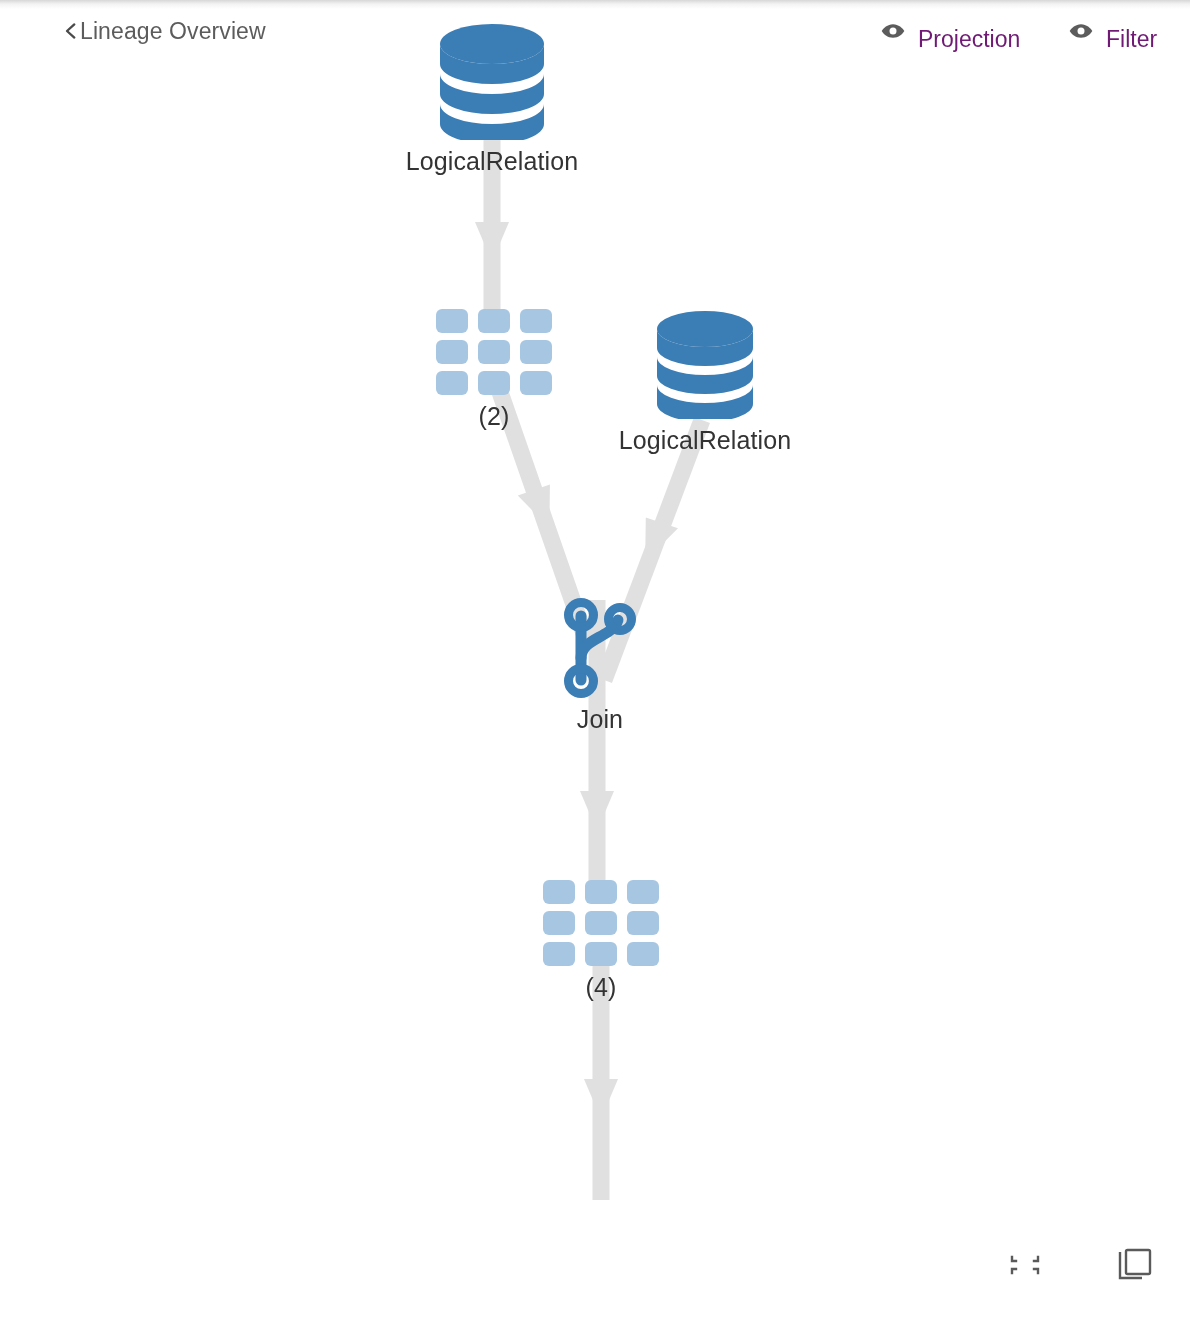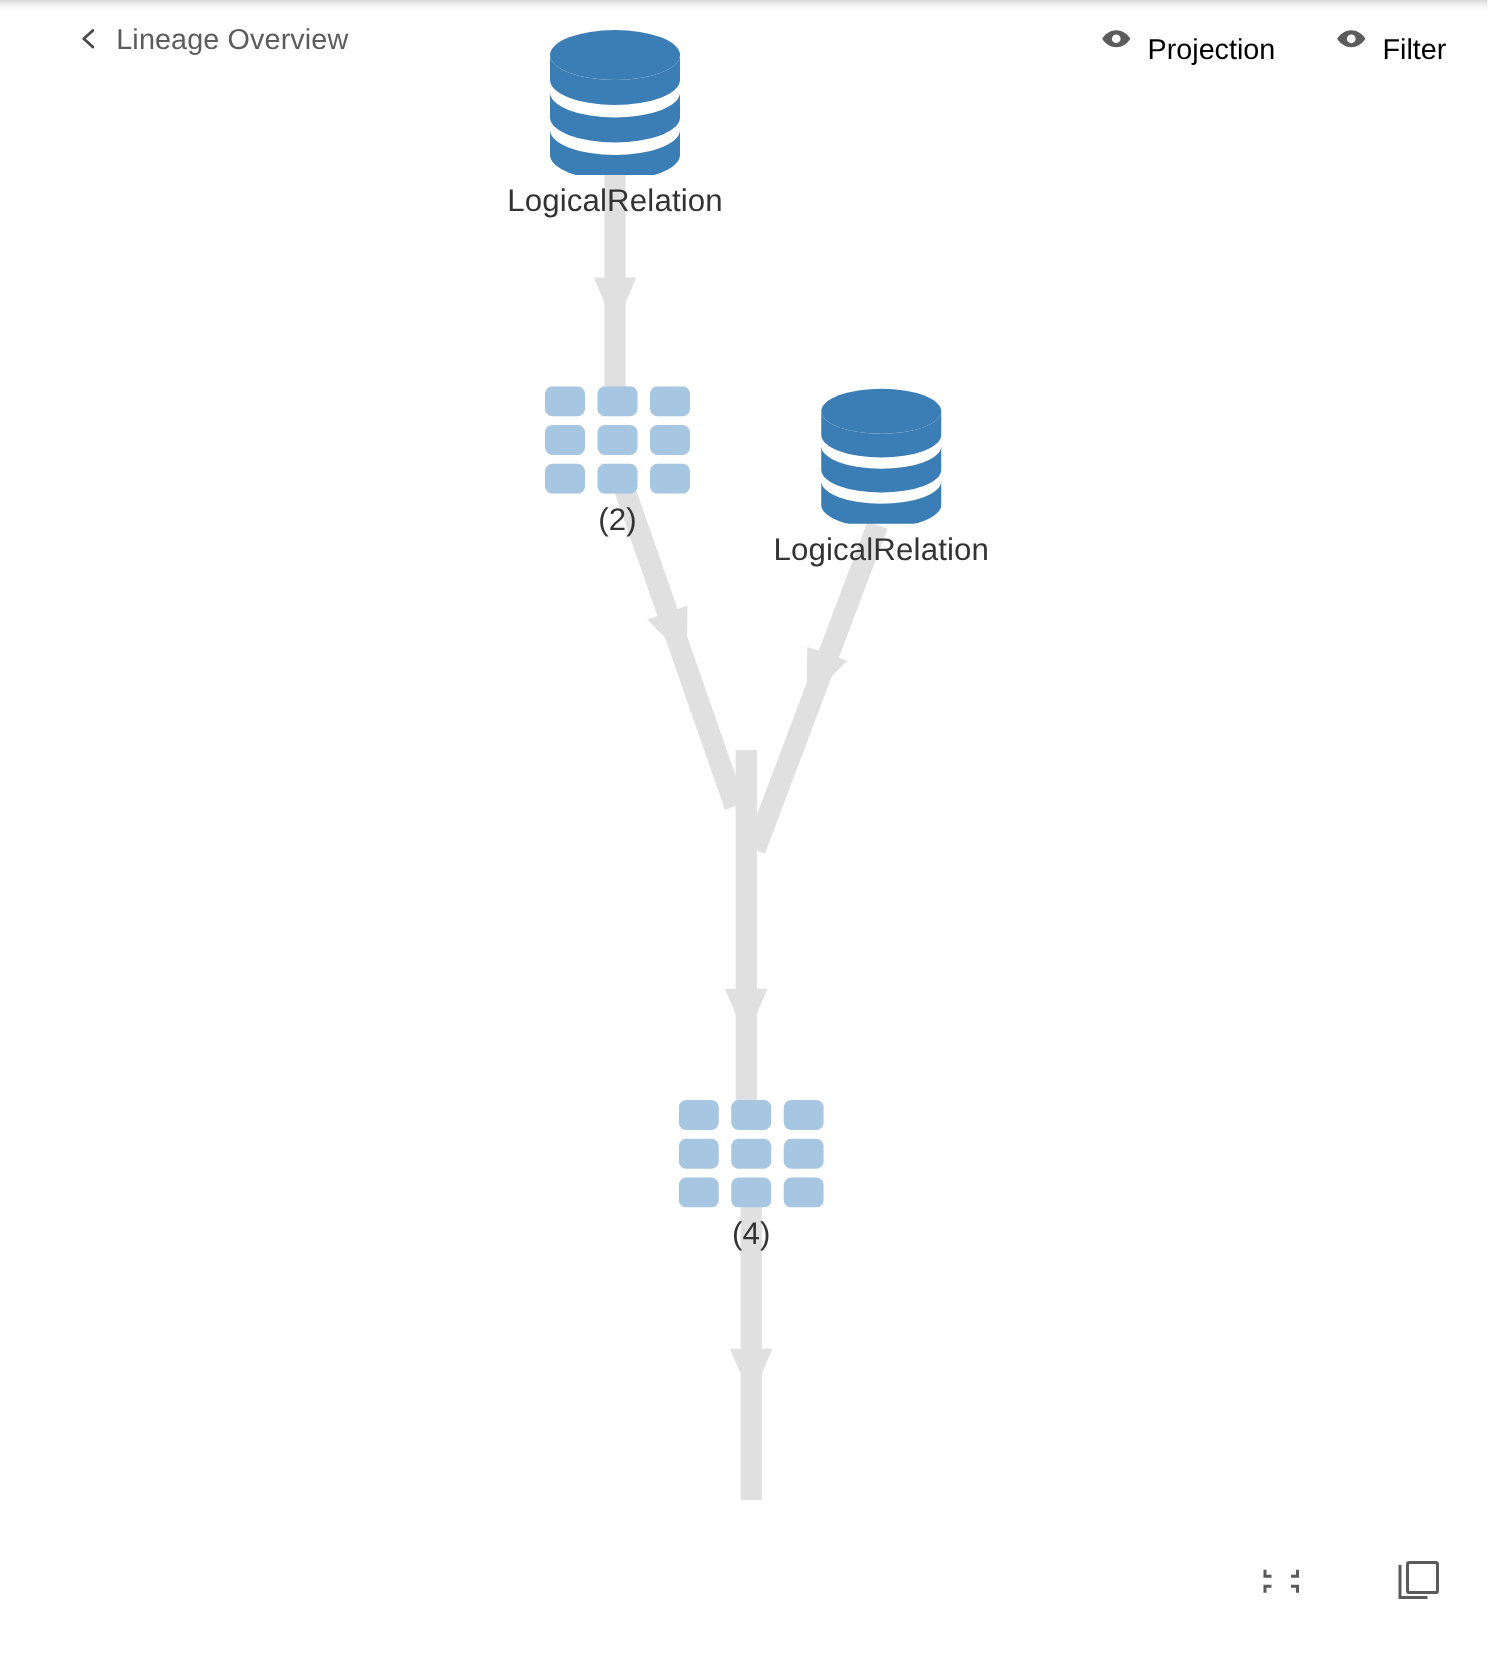--- a/index.html
+++ b/index.html
@@ -36,21 +36,20 @@
     height: 62px;
     z-index: 30;
   }
   #back-button {
     position: absolute;
     left: 62px;
     top: 11px;
     height: 40px;
     display: flex;
     align-items: center;
-    gap: 13px;
     cursor: pointer;
   }
   #back-button .chev {
     width: 18px; height: 18px;
     display: block;
   }
   #back-title {
     font-size: 23px;
     color: #5c5c5c;
     letter-spacing: 0.1px;
@@ -63,21 +62,21 @@
     align-items: center;
     gap: 12px;
     cursor: pointer;
     height: 40px;
   }
   #toggle-projection { left: 880px; }
   #toggle-filter     { left: 1068px; align-items: center; }
   .toggle-group .eye { display: block; width: 26px; height: 26px; }
   .toggle-label {
     font-size: 23px;
-    color: #000000;
+    color: #701a75;
     white-space: nowrap;
     margin-top: 16px;
   }
 
   
   #graph {
     position: absolute;
     top: 0; left: 0;
     width: 1190px;
     height: 1324px;
@@ -234,20 +233,35 @@
       <svg width="100" height="110" viewBox="0 0 100 110">
         <ellipse cx="50" cy="20" rx="48" ry="18" fill="#3b7db5"></ellipse>
         <path d="M2 20 v19 a48 18 0 0 0 96 0 v-19 a48 18 0 0 1 -96 0 z" fill="#3b7db5"></path>
         <path d="M2 48 v19 a48 18 0 0 0 96 0 v-19 a48 18 0 0 1 -96 0 z" fill="#3b7db5"></path>
         <path d="M2 76 v19 a48 18 0 0 0 96 0 v-19 a48 18 0 0 1 -96 0 z" fill="#3b7db5"></path>
       </svg>
     </span>
     <span class="node-label">LogicalRelation</span>
   </div>
 
+  <div class="node" style="left:525px; top:598px; width:150px;">
+    <span class="node-icon">
+      <svg width="76" height="100" viewBox="0 0 76 100">
+
+        <line x1="19" y1="18" x2="19" y2="82" stroke="#3b7db5" stroke-width="11" stroke-linecap="round"></line>
+
+        <path d="M19 60 C 19 46, 34 42, 46 34 C 52 30, 55 26, 56 22" stroke="#3b7db5" stroke-width="11" fill="none" stroke-linecap="round"></path>
+
+        <circle cx="19" cy="17" r="12.5" fill="none" stroke="#3b7db5" stroke-width="9"></circle>
+        <circle cx="19" cy="83" r="12.5" fill="none" stroke="#3b7db5" stroke-width="9"></circle>
+        <circle cx="58" cy="21" r="11.5" fill="none" stroke="#3b7db5" stroke-width="9"></circle>
+      </svg>
+    </span>
+    <span class="node-label">Join</span>
+  </div>
 
   <div class="node" style="left:514px; top:880px; width:174px;">
     <span class="node-icon">
       <svg width="116" height="86" viewBox="0 0 116 86">
         <rect x="0" y="0" width="32" height="24" rx="6" fill="#a6c6e2"></rect>
         <rect x="42" y="0" width="32" height="24" rx="6" fill="#a6c6e2"></rect>
         <rect x="84" y="0" width="32" height="24" rx="6" fill="#a6c6e2"></rect>
         <rect x="0" y="31" width="32" height="24" rx="6" fill="#a6c6e2"></rect>
         <rect x="42" y="31" width="32" height="24" rx="6" fill="#a6c6e2"></rect>
         <rect x="84" y="31" width="32" height="24" rx="6" fill="#a6c6e2"></rect>

